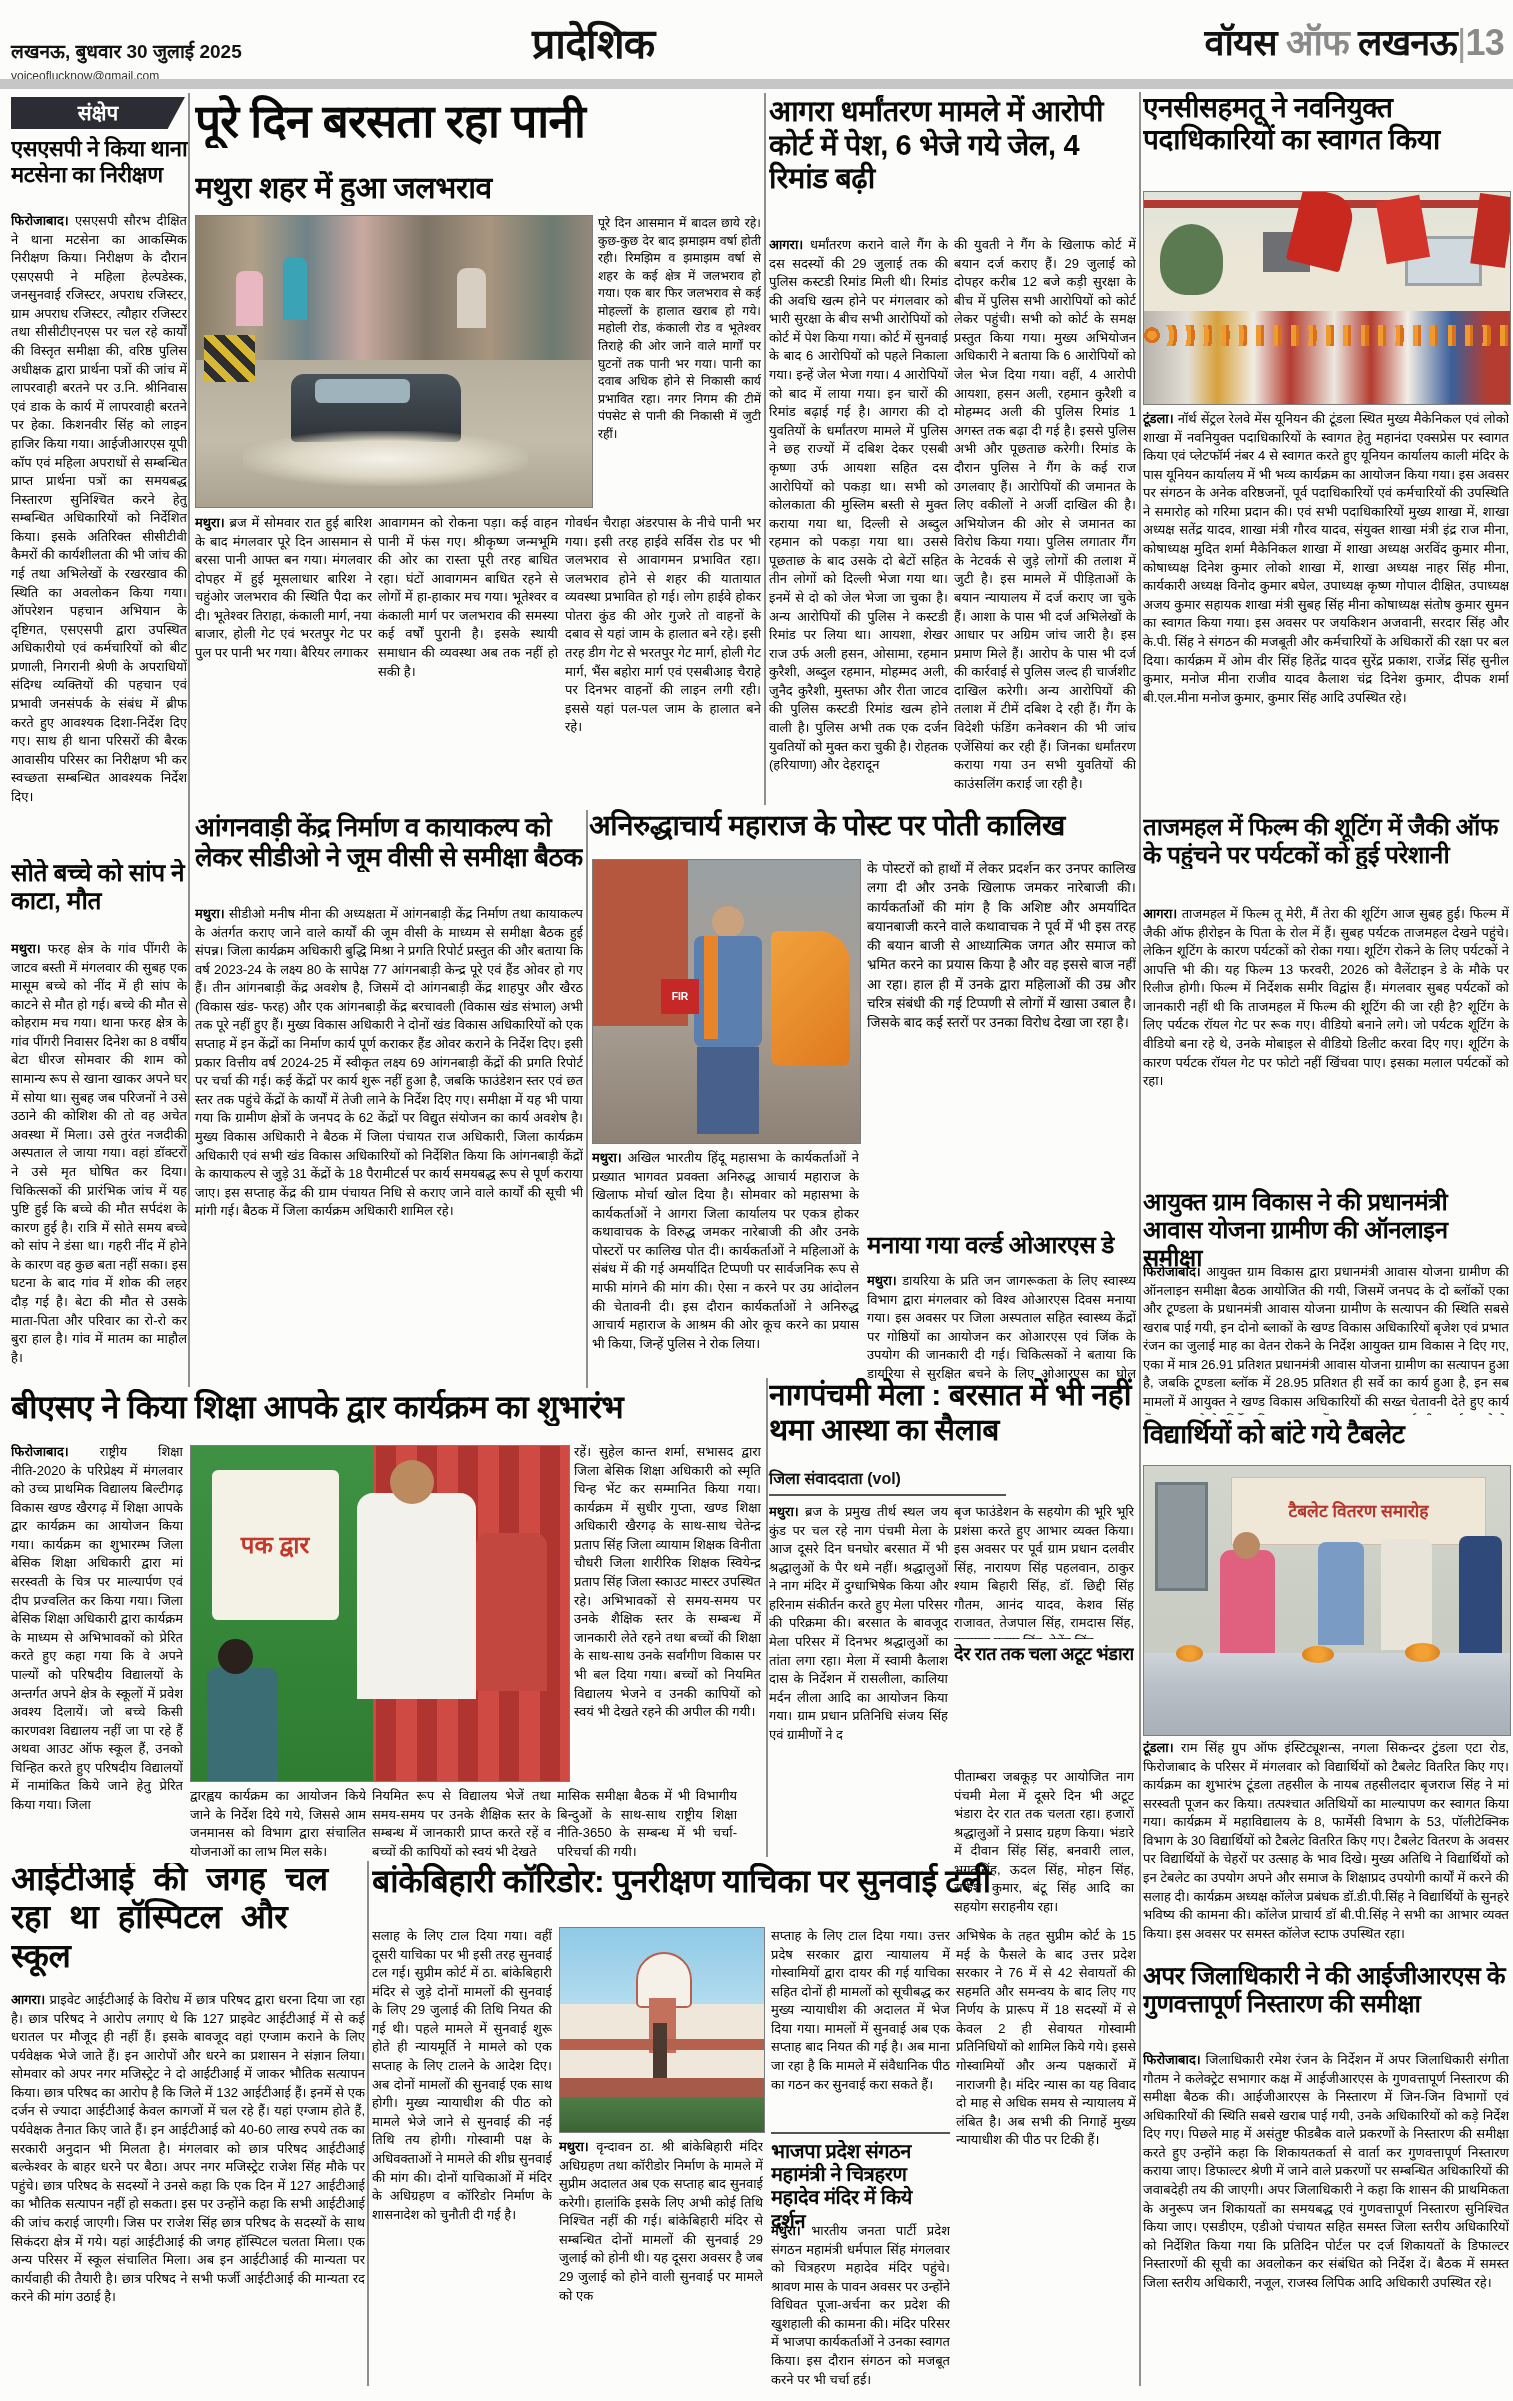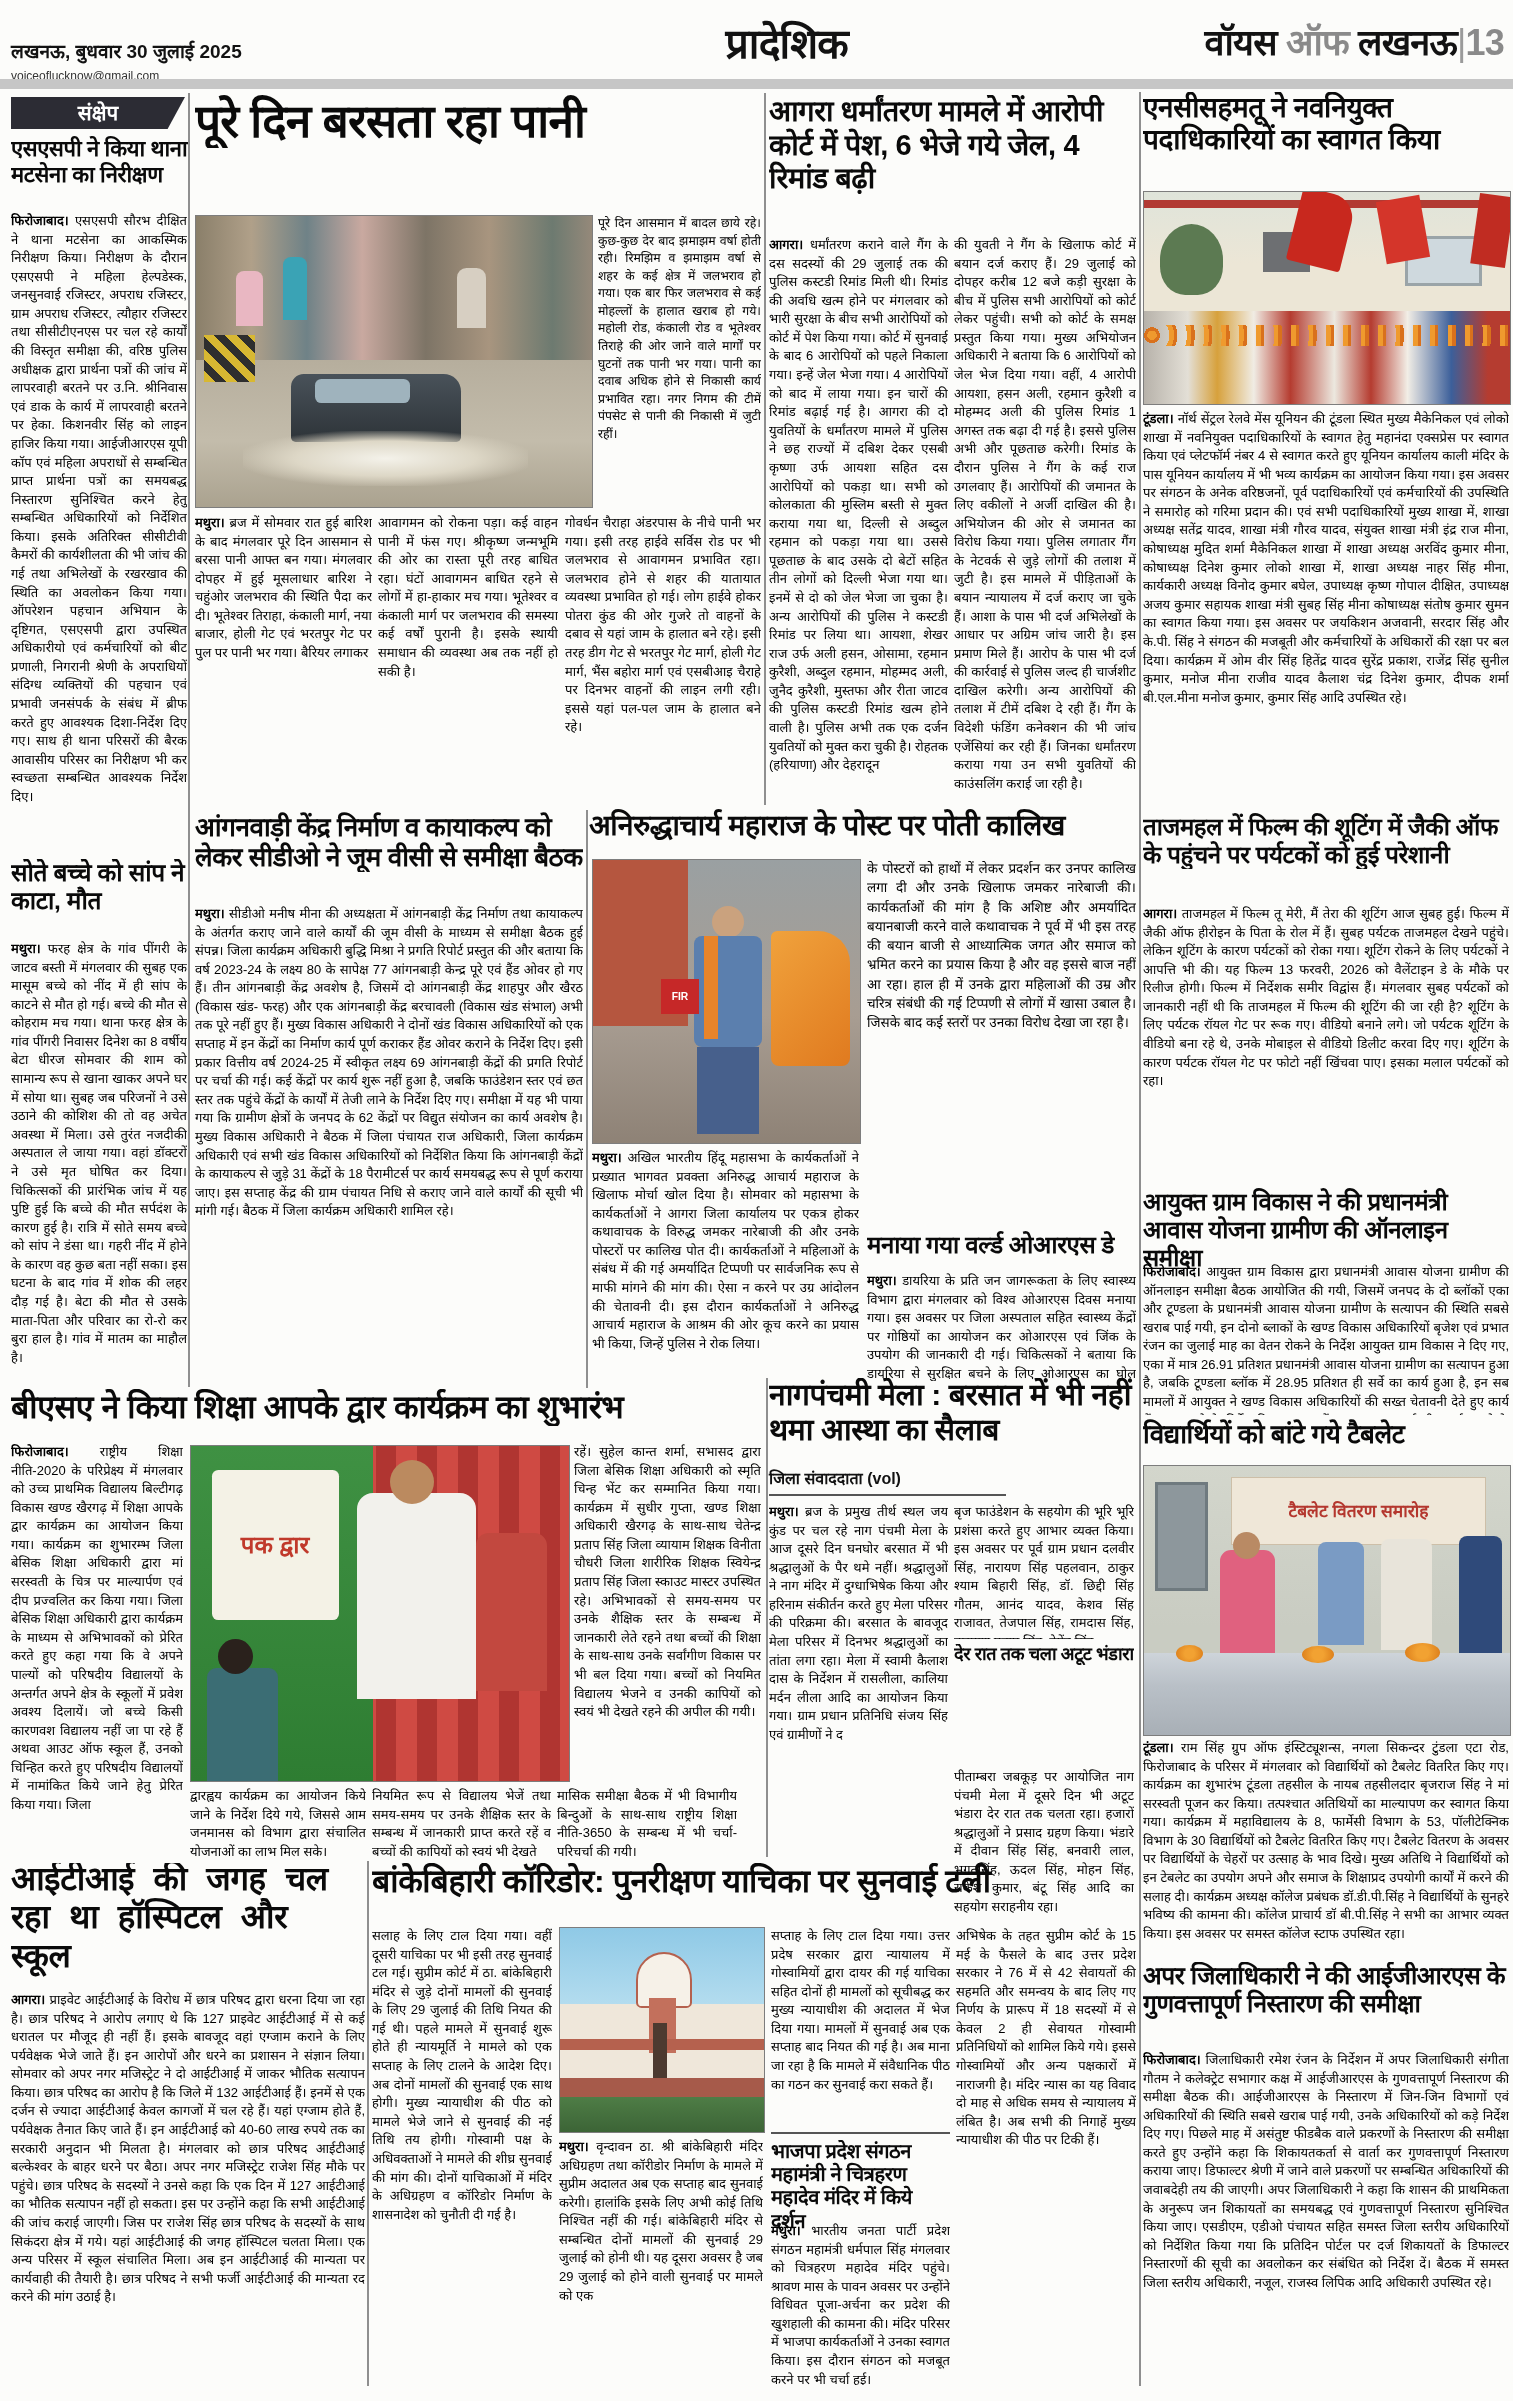--- a/index.html
+++ b/index.html
@@ -17,21 +17,21 @@
 </style>
 </head>
 <body>
 
 <div id="page">
 
   <div class="abs" style="left:11px;top:38px;width:332px;">
     <div style="font-size:19px;font-weight:800;">लखनऊ, बुधवार 30 जुलाई 2025</div>
     <div style="font-size:12px;margin-top:4.7px;color:#333;">voiceoflucknow@gmail.com</div>
   </div>
-  <div class="abs" style="left:532px;top:14.2px;width:316px;text-align:right;font-size:41px;font-weight:800;letter-spacing:-0.8px;">प्रादेशिक</div>
+  <div class="abs" style="left:532px;top:14.2px;width:316px;text-align:left;font-size:41px;font-weight:800;letter-spacing:-0.8px;">प्रादेशिक</div>
   <div class="abs masthead-title" style="left:1108px;top:17.4px;width:396px;text-align:right;font-size:36px;font-weight:800;letter-spacing:-0.8px;white-space:nowrap;">
     <span>वॉयस</span>
     <span class="gray">ऑफ</span>
     <span>लखनऊ</span><span style="color:#9a9a9a;font-weight:300;">|</span><span class="gray">13</span>
   </div>
   <div class="abs" style="left:0;top:79px;width:1514px;height:9.5px;background:#c6c6c6;"></div>
 
   <div class="abs vr" style="left:188px;top:93px;height:1294px;"></div>
   <div class="abs vr" style="left:764px;top:93px;height:712px;"></div>
   <div class="abs vr" style="left:586px;top:810px;height:578px;"></div>
@@ -40,20 +40,21 @@
   <div class="abs vr" style="left:766px;top:1378px;height:479px;"></div>
 
   <div class="abs" style="left:11px;top:97px;width:174px;height:32px;background:#2c2c34;color:#fff;font-size:20.6px;font-weight:800;text-align:center;line-height:32px;clip-path:polygon(0 0,100% 0,90% 100%,0 100%);">संक्षेप</div>
   <div class="abs hl" style="left:11px;top:136px;width:177px;font-size:22px;">एसएसपी ने किया थाना मटसेना का निरीक्षण</div>
   <div class="abs bc" style="left:11px;top:212px;width:176px;height:642px;"><b class="dl">फिरोजाबाद।</b> <span>एसएसपी सौरभ दीक्षित ने थाना मटसेना का आकस्मिक निरीक्षण किया। निरीक्षण के दौरान एसएसपी ने महिला हेल्पडेस्क, जनसुनवाई रजिस्टर, अपराध रजिस्टर, ग्राम अपराध रजिस्टर, त्यौहार रजिस्टर तथा सीसीटीएनएस पर चल रहे कार्यों की विस्तृत समीक्षा की, वरिष्ठ पुलिस अधीक्षक द्वारा प्रार्थना पत्रों की जांच में लापरवाही बरतने पर उ.नि. श्रीनिवास एवं डाक के कार्य में लापरवाही बरतने पर हेका. किशनवीर सिंह को लाइन हाजिर किया गया। आईजीआरएस यूपी कॉप एवं महिला अपराधों से सम्बन्धित प्राप्त प्रार्थना पत्रों का समयबद्ध निस्तारण सुनिश्चित करने हेतु सम्बन्धित अधिकारियों को निर्देशित किया। इसके अतिरिक्त सीसीटीवी कैमरों की कार्यशीलता की भी जांच की गई तथा अभिलेखों के रखरखाव की स्थिति का अवलोकन किया गया। ऑपरेशन पहचान अभियान के दृष्टिगत, एसएसपी द्वारा उपस्थित अधिकारीयो एवं कर्मचारियों को बीट प्रणाली, निगरानी श्रेणी के अपराधियों संदिग्ध व्यक्तियों की पहचान एवं प्रभावी जनसंपर्क के संबंध में ब्रीफ करते हुए आवश्यक दिशा-निर्देश दिए गए। साथ ही थाना परिसरों की बैरक आवासीय परिसर का निरीक्षण भी कर स्वच्छता सम्बन्धित आवश्यक निर्देश दिए।</span></div>
 
   <div class="abs hl" style="left:11px;top:859px;width:177px;font-size:24.5px;">सोते बच्चे को सांप ने काटा, मौत</div>
   <div class="abs bc" style="left:11px;top:940px;width:176px;height:448px;"><b class="dl">मथुरा।</b> <span>फरह क्षेत्र के गांव पींगरी के जाटव बस्ती में मंगलवार की सुबह एक मासूम बच्चे को नींद में ही सांप के काटने से मौत हो गई। बच्चे की मौत से कोहराम मच गया। थाना फरह क्षेत्र के गांव पींगरी निवासर दिनेश का 8 वर्षीय बेटा धीरज सोमवार की शाम को सामान्य रूप से खाना खाकर अपने घर में सोया था। सुबह जब परिजनों ने उसे उठाने की कोशिश की तो वह अचेत अवस्था में मिला। उसे तुरंत नजदीकी अस्पताल ले जाया गया। वहां डॉक्टरों ने उसे मृत घोषित कर दिया। चिकित्सकों की प्रारंभिक जांच में यह पुष्टि हुई कि बच्चे की मौत सर्पदंश के कारण हुई है। रात्रि में सोते समय बच्चे को सांप ने डंसा था। गहरी नींद में होने के कारण वह कुछ बता नहीं सका। इस घटना के बाद गांव में शोक की लहर दौड़ गई है। बेटा की मौत से उसके माता-पिता और परिवार का रो-रो कर बुरा हाल है। गांव में मातम का माहौल है।</span></div>
 
   <div class="abs hl" style="left:195px;top:95px;width:567px;font-size:46px;letter-spacing:-0.8px;white-space:nowrap;">पूरे दिन बरसता रहा पानी</div>
+  <div class="abs hl" style="left:195px;top:171px;width:427px;font-size:30px;">मथुरा शहर में हुआ जलभराव</div>
 
   <div class="abs photo" style="left:195px;top:215px;width:396px;height:291px;">
     <div class="ppart" style="left:0;top:0;width:100%;height:144px;background:linear-gradient(90deg,#8a7f6a,#b0a089 14%,#6f8287 28%,#c9a9a0 42%,#7d7466 58%,#a8957f 74%,#6d7a70 90%,#95897a);"></div>
     <div class="ppart" style="left:40px;top:55px;width:27px;height:55px;background:#e9b7c2;border-radius:8px 8px 0 0;"></div>
     <div class="ppart" style="left:87px;top:41px;width:24px;height:63px;background:#3aa3b5;border-radius:8px 8px 0 0;"></div>
     <div class="ppart" style="left:261px;top:52px;width:28.5px;height:60px;background:#d7cfc2;border-radius:9.5px 9.5px 0 0;"></div>
     <div class="ppart" style="left:0;top:144px;width:100%;height:147px;background:linear-gradient(180deg,#b6ae9d,#c3bcab 55%,#aaa28f);"></div>
     <div class="ppart" style="left:95px;top:158px;width:170px;height:68px;background:linear-gradient(180deg,#49525a,#2d3338);border-radius:12.7px 17.4px 4.7px 4.7px;"></div>
     <div class="ppart" style="left:119px;top:163px;width:95px;height:24px;background:#9fb3bd;border-radius:6.3px;"></div>
     <div class="ppart" style="left:47px;top:215px;width:285px;height:55px;background:radial-gradient(ellipse at 50% 50%,#f4f2ea 0%,#ddd7c6 45%,rgba(221,215,198,0) 75%);"></div>

